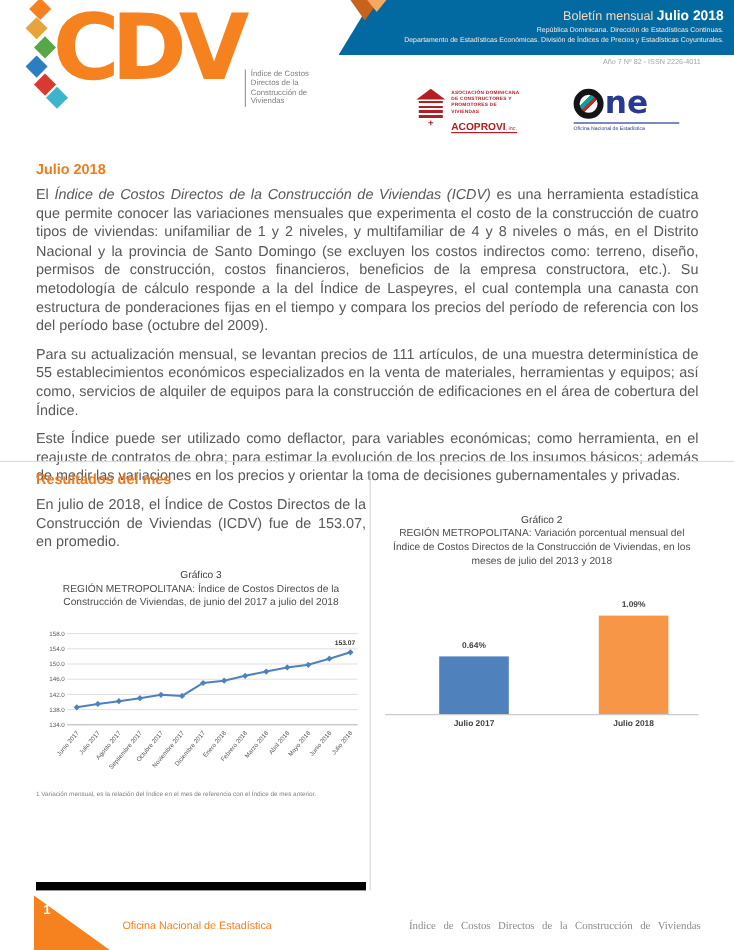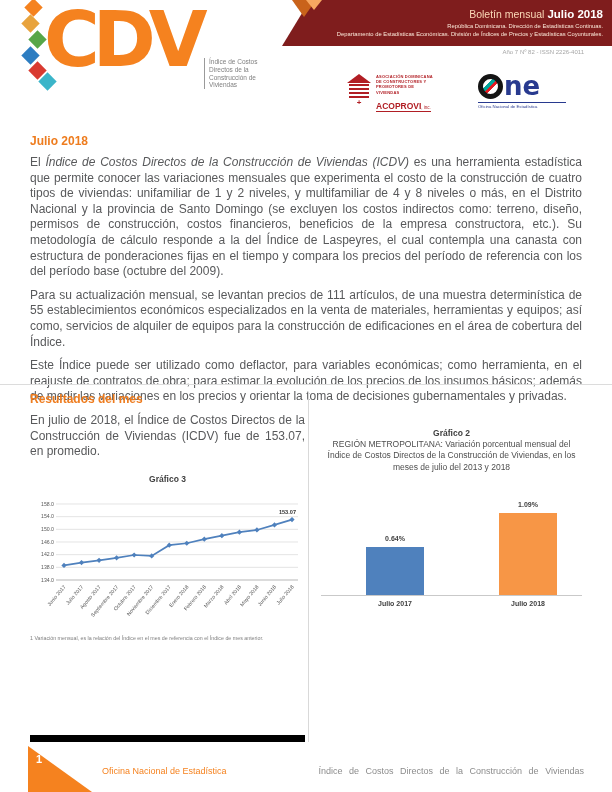--- a/index.html
+++ b/index.html
@@ -12,21 +12,21 @@
   .diamond{position:absolute;width:13px;height:13px;transform:rotate(45deg);}
   .cdv-word{
     position:absolute;left:44px;top:2px;font-family:"DejaVu Sans",sans-serif;
     font-size:76px;font-weight:800;letter-spacing:-7px;color:#F5821F;line-height:1;
   }
   .logo-tagline{
     position:absolute;left:204px;top:58px;font-size:6.5px;line-height:1.2;color:#808080;
     border-left:1px solid #9a9a9a;padding-left:4px;
   }
   .banner{
-    position:absolute;right:0;top:0;width:330px;height:46px;background:#7f1d1d;
+    position:absolute;right:0;top:0;width:330px;height:46px;background:#0369a1;
     clip-path:polygon(28px 0,100% 0,100% 100%,0 100%);
     text-align:right;padding:4px 9px 0 34px;box-sizing:border-box;color:#fff;
   }
   .banner-fold-dark{position:absolute;left:292px;top:0;width:0;height:0;
     border-left:12px solid transparent;border-right:12px solid transparent;border-top:17px solid #C9631B;}
   .banner-fold-light{position:absolute;left:306px;top:0;width:0;height:0;
     border-left:8px solid transparent;border-right:8px solid transparent;border-top:10px solid #F7A861;}
   .banner-title-prefix{font-size:10.5px;color:#FBD9B8;}
   .banner-title-bold{font-size:11.5px;font-weight:bold;color:#ffffff;}
   .banner-sub{font-size:5.8px;color:#FCEADA;line-height:1.45;}
@@ -50,38 +50,38 @@
   
   .intro{position:absolute;left:30px;top:134px;width:552px;}
   .section-heading{font-size:12px;font-weight:bold;color:#EE7C1E;margin:0 0 7px 0;}
   .body-par{font-size:12px;line-height:1.3;text-align:justify;margin:0 0 8px 0;color:#58595B;}
   .divider-h{position:absolute;left:0;top:384px;width:612px;height:1px;background:#DCDCDC;}
   
   .columns{position:absolute;left:30px;top:392px;width:552px;height:350px;display:flex;}
   .col-left{width:275px;position:relative;border-bottom:7px solid #000000;box-sizing:border-box;}
   .col-divider{width:1px;background:#D9D9D9;margin:0 3px;}
   .col-right{flex:1;padding-left:9px;}
-  .chart-title{font-size:8.5px;font-weight:bold;text-align:center;color:#3f3f3f;margin:14px 4px 1px;}
+  .chart-title{font-size:8.5px;font-weight:normal;text-align:center;color:#3f3f3f;margin:14px 4px 1px;}
   .chart-subtitle{font-size:8.5px;text-align:center;color:#4e4e4e;line-height:1.35;margin:0 4px;}
   .note-par{font-size:10px;line-height:1.3;text-align:justify;color:#58595B;margin-top:15px;}
   .footnote{font-size:5.3px;color:#808080;margin-top:13px;}
   #line-chart{display:block;margin-top:10px;}
   
   .bar-chart{margin-top:22px;}
   #bar-area{position:relative;height:100px;border-bottom:1px solid #C9C9C9;}
   .bar{position:absolute;bottom:0;width:58px;}
   .bar-value{position:absolute;width:58px;text-align:center;font-size:7px;font-weight:bold;color:#404040;}
   #bar-cats{position:relative;height:14px;}
   .bar-cat{position:absolute;top:4px;width:80px;text-align:center;font-size:7px;font-weight:bold;color:#404040;}
   
   .footer-triangle{position:absolute;left:28px;top:746px;width:64px;height:46px;background:#F5821F;
     clip-path:polygon(0 0,0 100%,100% 100%);}
   .footer-page{position:absolute;left:36px;top:753px;color:#ffffff;font-weight:bold;font-size:11px;}
   .footer-left{position:absolute;left:102px;top:766px;font-size:9px;color:#F5821F;}
-  .footer-right{position:absolute;right:28px;top:766px;font-size:9px;color:#8C8C8C;word-spacing:4px;text-align:right;}
+  .footer-right{position:absolute;right:28px;top:766px;font-size:9px;color:#8C8C8C;word-spacing:4px;text-align:right;font-family:Liberation Serif, serif;}
 </style>
 </head>
 <body>
 
 <div id="page">
 
   <div class="diamond-strip" id="diamond-strip">
       <span class="diamond" style="left: 27px; top: 1px; background: rgb(245, 130, 31);"></span>
       <span class="diamond" style="left: 24px; top: 17px; background: rgb(232, 163, 61);"></span>
       <span class="diamond" style="left: 31px; top: 33px; background: rgb(87, 166, 72);"></span>
@@ -135,20 +135,21 @@
     <p class="body-par">Este Índice puede ser utilizado como deflactor, para variables económicas; como herramienta, en el reajuste de contratos de obra; para estimar la evolución de los precios de los insumos básicos; además de medir las variaciones en los precios y orientar la toma de decisiones gubernamentales y privadas.</p>
   </div>
 
   <div class="divider-h"></div>
 
   <div class="columns">
     <div class="col-left">
       <div class="section-heading">Resultados del mes</div>
       <p class="body-par">En julio de 2018, el Índice de Costos Directos de la Construcción de Viviendas (ICDV) fue de 153.07, en promedio.</p>
       <div class="chart-title">Gráfico 3</div>
+      <div class="chart-subtitle">REGIÓN METROPOLITANA: Índice de Costos Directos de la Construcción de Viviendas,  de junio del 2017 a julio del 2018</div>
       <svg id="line-chart" width="273" height="128">
           <line x1="26" y1="86" x2="268" y2="86" stroke="#D9D9D9" stroke-width="0.7"></line>
           <text x="24" y="87.8" text-anchor="end" font-size="5.2" fill="#595959">134.0</text>
           <line x1="26" y1="73.33333333333333" x2="268" y2="73.33333333333333" stroke="#D9D9D9" stroke-width="0.7"></line>
           <text x="24" y="75.13333333333333" text-anchor="end" font-size="5.2" fill="#595959">138.0</text>
           <line x1="26" y1="60.66666666666667" x2="268" y2="60.66666666666667" stroke="#D9D9D9" stroke-width="0.7"></line>
           <text x="24" y="62.46666666666667" text-anchor="end" font-size="5.2" fill="#595959">142.0</text>
           <line x1="26" y1="48" x2="268" y2="48" stroke="#D9D9D9" stroke-width="0.7"></line>
           <text x="24" y="49.8" text-anchor="end" font-size="5.2" fill="#595959">146.0</text>
           <line x1="26" y1="35.333333333333336" x2="268" y2="35.333333333333336" stroke="#D9D9D9" stroke-width="0.7"></line>

